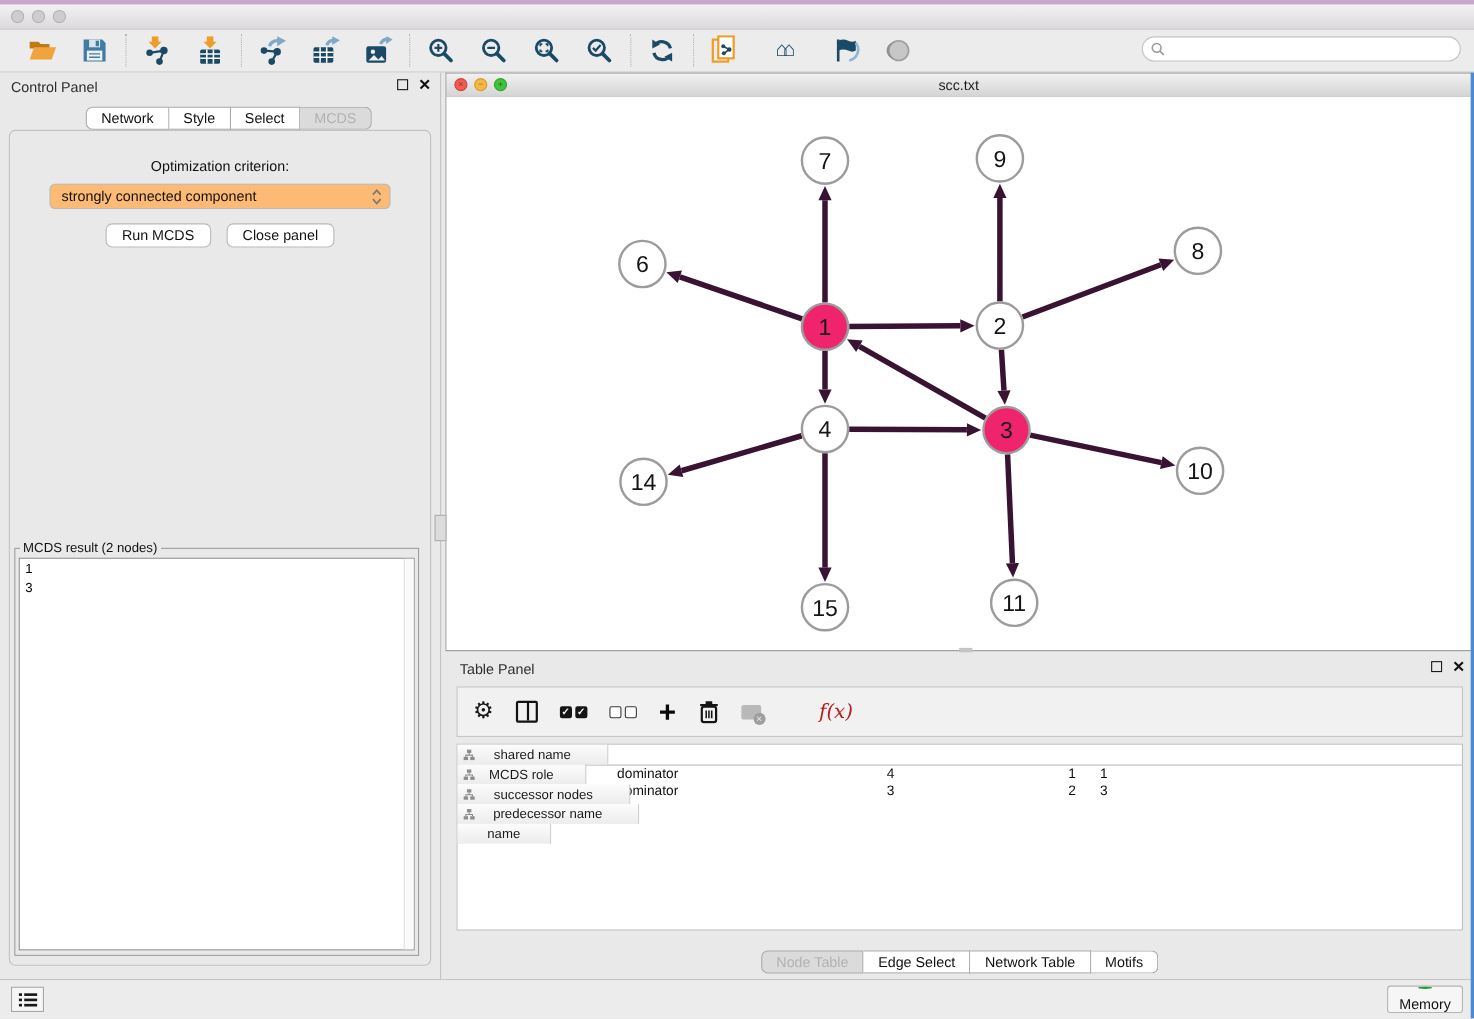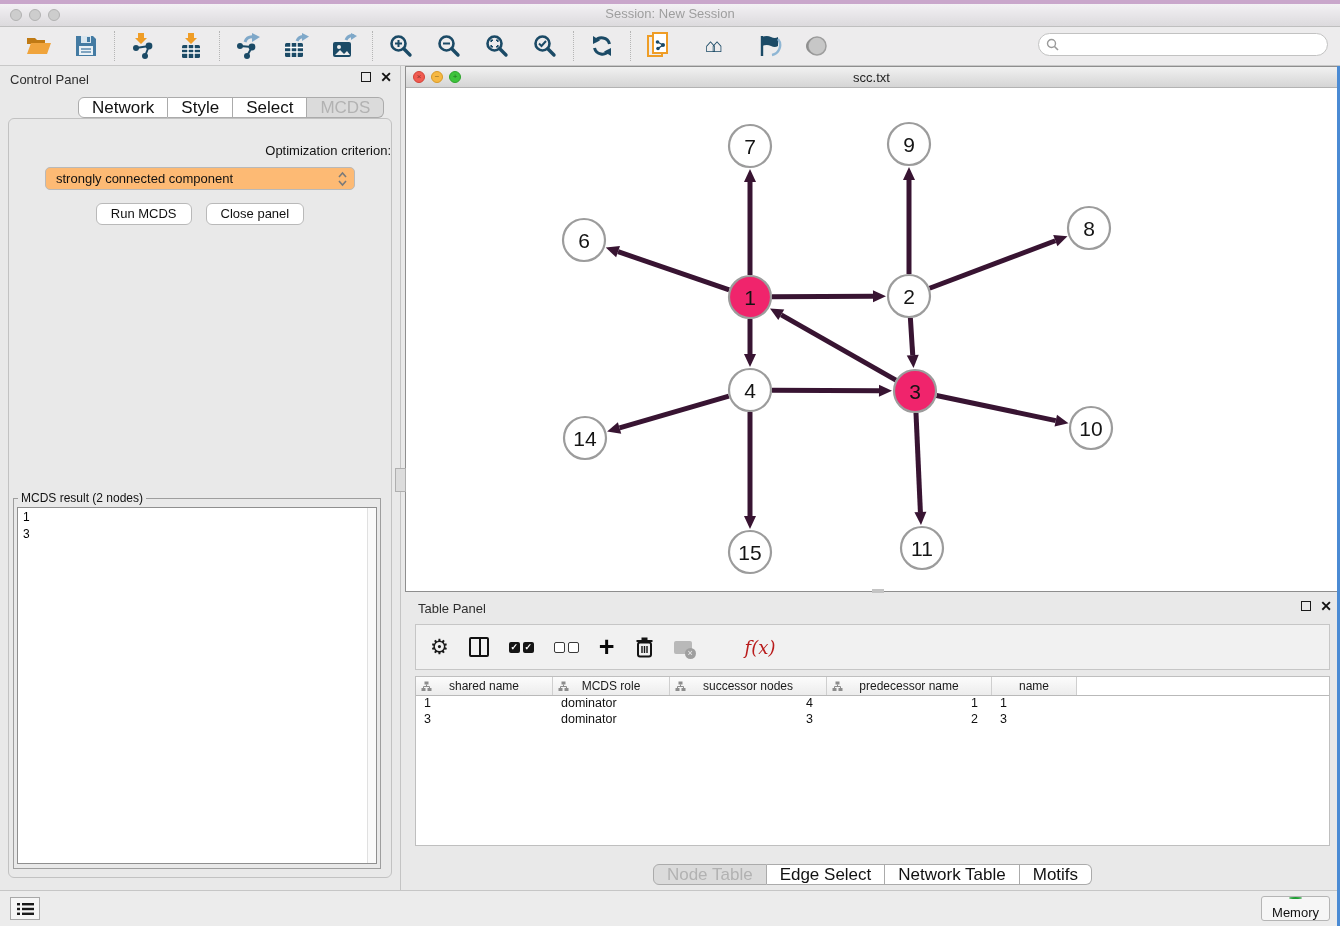--- a/index.html
+++ b/index.html
@@ -31,27 +31,27 @@
   
   .control-panel { position:absolute; left:0; top:66px; width:401px; height:824px; background:#E9E9E9;
     border-right:1px solid #C4C4C4; }
   .panel-header { position:absolute; left:10px; top:6px; font-size:13px; color:#2E2E2E; }
   .panel-ctrls { position:absolute; right:8px; top:6px; display:flex; gap:9px; align-items:center; }
   .float-box { width:10px; height:10px; border:1.5px solid #1A1A1A; }
   .close-x { font-size:14px; font-weight:bold; color:#111; line-height:10px; }
   .tabs { position:absolute; display:flex; }
   .cp-tabs { left:78px; top:31px; }
   .tab { height:21px; padding:0 13px; background:#FFF; border:1px solid #ABABAB; border-left:none;
-    font-size:17px; line-height:19px; color:#111; }
+    font-size:13px; line-height:19px; color:#111; }
   .tab:first-child { border-left:1px solid #ABABAB; border-radius:6px 0 0 6px; }
   .tab:last-child { border-radius:0 6px 6px 0; }
   .tab.active { background:#DBDBDB; color:#B2B2B2; }
   .mcds-panel { position:absolute; left:8px; right:8px; top:52px; bottom:12px;
     border:1px solid #C2C2C2; border-radius:6px; background:#E9E9E9; }
-  .opt-label { margin-top:24px; text-align:right; font-size:13px; color:#111; }
+  .opt-label { margin-top:24px; text-align:center; font-size:13px; color:#111; }
   .combo { position:relative; margin:9px auto 0; width:310px; height:23px; background:#fdba74;
     border:1px solid #B9B9B9; border-radius:5px; font-size:13px; line-height:21px; padding-left:10px; color:#111; }
   .combo .stepper { position:absolute; right:7px; top:3px; }
   .btn-row { margin-top:13px; display:flex; justify-content:center; gap:14px; }
   .btn { height:22px; padding:0 14px; background:#FFF; border:1px solid #B9B9B9; border-radius:6px;
     font-size:13px; line-height:20px; color:#111; }
   fieldset.result { position:absolute; left:4px; right:10px; top:372px; height:378px;
     border:1px solid #9E9E9E; padding:0; }
   fieldset.result legend { font-size:12px; color:#111; margin-left:4px; padding:0 3px; }
   .result-area { position:absolute; left:3px; right:3px; top:2px; bottom:4px; background:#FFF;
@@ -80,21 +80,21 @@
   .cb-pair { display:flex; gap:3px; }
   .cb { width:11px; height:11px; background:#151515; border-radius:2px; color:#FFF; font-size:9px;
     line-height:11px; text-align:center; font-weight:bold; }
   .cb.empty { background:#FFF; border:1.5px solid #3A3A3A; }
   .plus { font-size:27px; font-weight:900; color:#0A0A0A; line-height:22px; }
   .fx { font-family:"DejaVu Serif", serif; font-style:italic; font-size:18px; color:#b91c1c;margin-left:33px; }
   .tbl-del { position:relative; width:18px; height:13px; background:#B9B9B9; border-radius:2px; }
   .tbl-del::after { content:"×"; position:absolute; right:-4px; bottom:-5px; width:11px; height:11px;
     background:#9F9F9F; color:#EEE; border-radius:50%; font-size:9px; line-height:11px; text-align:center; }
   .tbl-wrap { position:absolute; left:10px; right:10px; top:81px; height:170px; background:#FFF; border:1px solid #BFBFBF; }
-  .tbl-header { display:flex; height:19px; border-bottom:1px solid #B9B9B9; }
+  .tbl-header { display:flex; height:19px; border-bottom:1px solid #B9B9B9;flex-direction:column; }
   .th { position:relative; background:linear-gradient(#FCFCFC,#ECECEC); border-right:1px solid #CFCFCF;
     font-size:12px; color:#1A1A1A; text-align:center; line-height:18px; }
   .th .hier { position:absolute; left:5px; top:4px; }
   .trow { display:flex; height:16px; font-size:12.5px; color:#111; }
   .td { overflow:hidden; white-space:nowrap; }
   .td.l { padding-left:8px; text-align:left; }
   .td.r { padding-right:14px; text-align:right; }
   .tp-tabs { position:absolute; left:0; right:0; top:269px; display:flex; justify-content:center; }
 
   
@@ -109,21 +109,20 @@
 </head>
 <body>
 
 <div class="titlebar">
   <div class="accent"></div>
   <div class="tl-group">
     <div class="tl"></div>
     <div class="tl"></div>
     <div class="tl"></div>
   </div>
-  <div class="win-title">Session: New Session</div>
 </div>
 
 <div class="toolbar">
   <div class="tb-group">
     <div class="tbtn">
       <svg width="27" height="24" viewBox="0 0 27 24">
         <path d="M2 4 h8 l2 2 h8 v4 H2 z" fill="#C07A14"></path>
         <path d="M2 20 L6 9 h20 L22 20 z" fill="#F0A43C"></path>
       </svg>
     </div>

